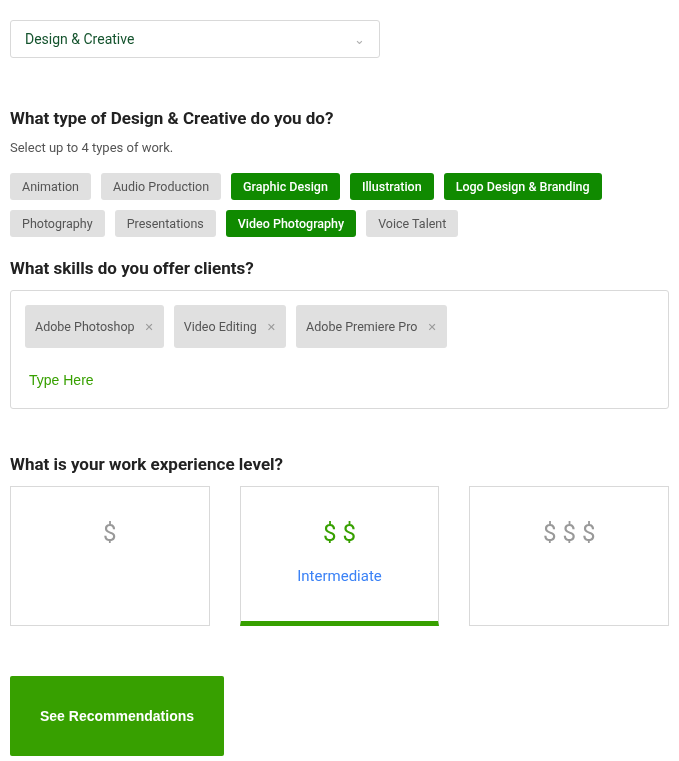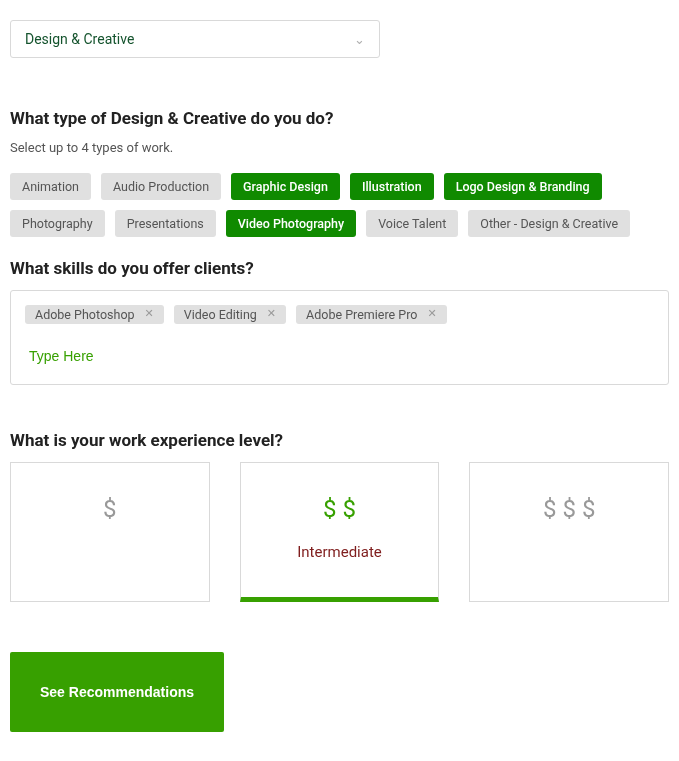--- a/index.html
+++ b/index.html
@@ -67,25 +67,25 @@
     }
     .skills-tags {
       display: flex;
       flex-wrap: wrap;
       gap: 10px;
       margin-bottom: 18px;
     }
     .skill-tag {
       background: #e0e0e0;
       color: #555;
-      padding: 2px 10px;
+      padding: 14px 10px;
       border-radius: 3px;
       font-size: 12.5px;
       display: flex;
-      align-items: flex-start;
+      align-items: flex-end;
       gap: 10px;
     }
     .skill-x {
       color: #999;
       font-size: 11px;
       cursor: pointer;
     }
     .skill-input {
       border: none;
       outline: none;
@@ -126,21 +126,21 @@
       font-weight: 400;
     }
     .exp-card.selected .dollar {
       color: #37a000;
     }
     .exp-label {
       font-size: 15px;
       color: #444;
     }
     .exp-card.selected .exp-label {
-      color: #7f1d1d;
+      color: #3b82f6;
     }
     .cta-btn {
       background: #37a000;
       color: #ffffff;
       border: none;
       padding: 32px 30px;
       font-size: 14px;
       font-weight: 600;
       border-radius: 2px;
       cursor: pointer;
@@ -161,21 +161,20 @@
 <div class="chip-row" id="chip-row">
     <div class="chip">Animation</div>
     <div class="chip">Audio Production</div>
     <div class="chip selected">Graphic Design</div>
     <div class="chip selected">Illustration</div>
     <div class="chip selected">Logo Design &amp; Branding</div>
     <div class="chip">Photography</div>
     <div class="chip">Presentations</div>
     <div class="chip selected">Video Photography</div>
     <div class="chip">Voice Talent</div>
-    <div class="chip">Other - Design &amp; Creative</div>
   </div>
 
 <h2 class="section-title">What skills do you offer clients?</h2>
 <div class="skills-box">
   <div class="skills-tags" id="skills-tags">
       <div class="skill-tag">
         <span>Adobe Photoshop</span>
         <span class="skill-x">✕</span>
       </div>
       <div class="skill-tag">

